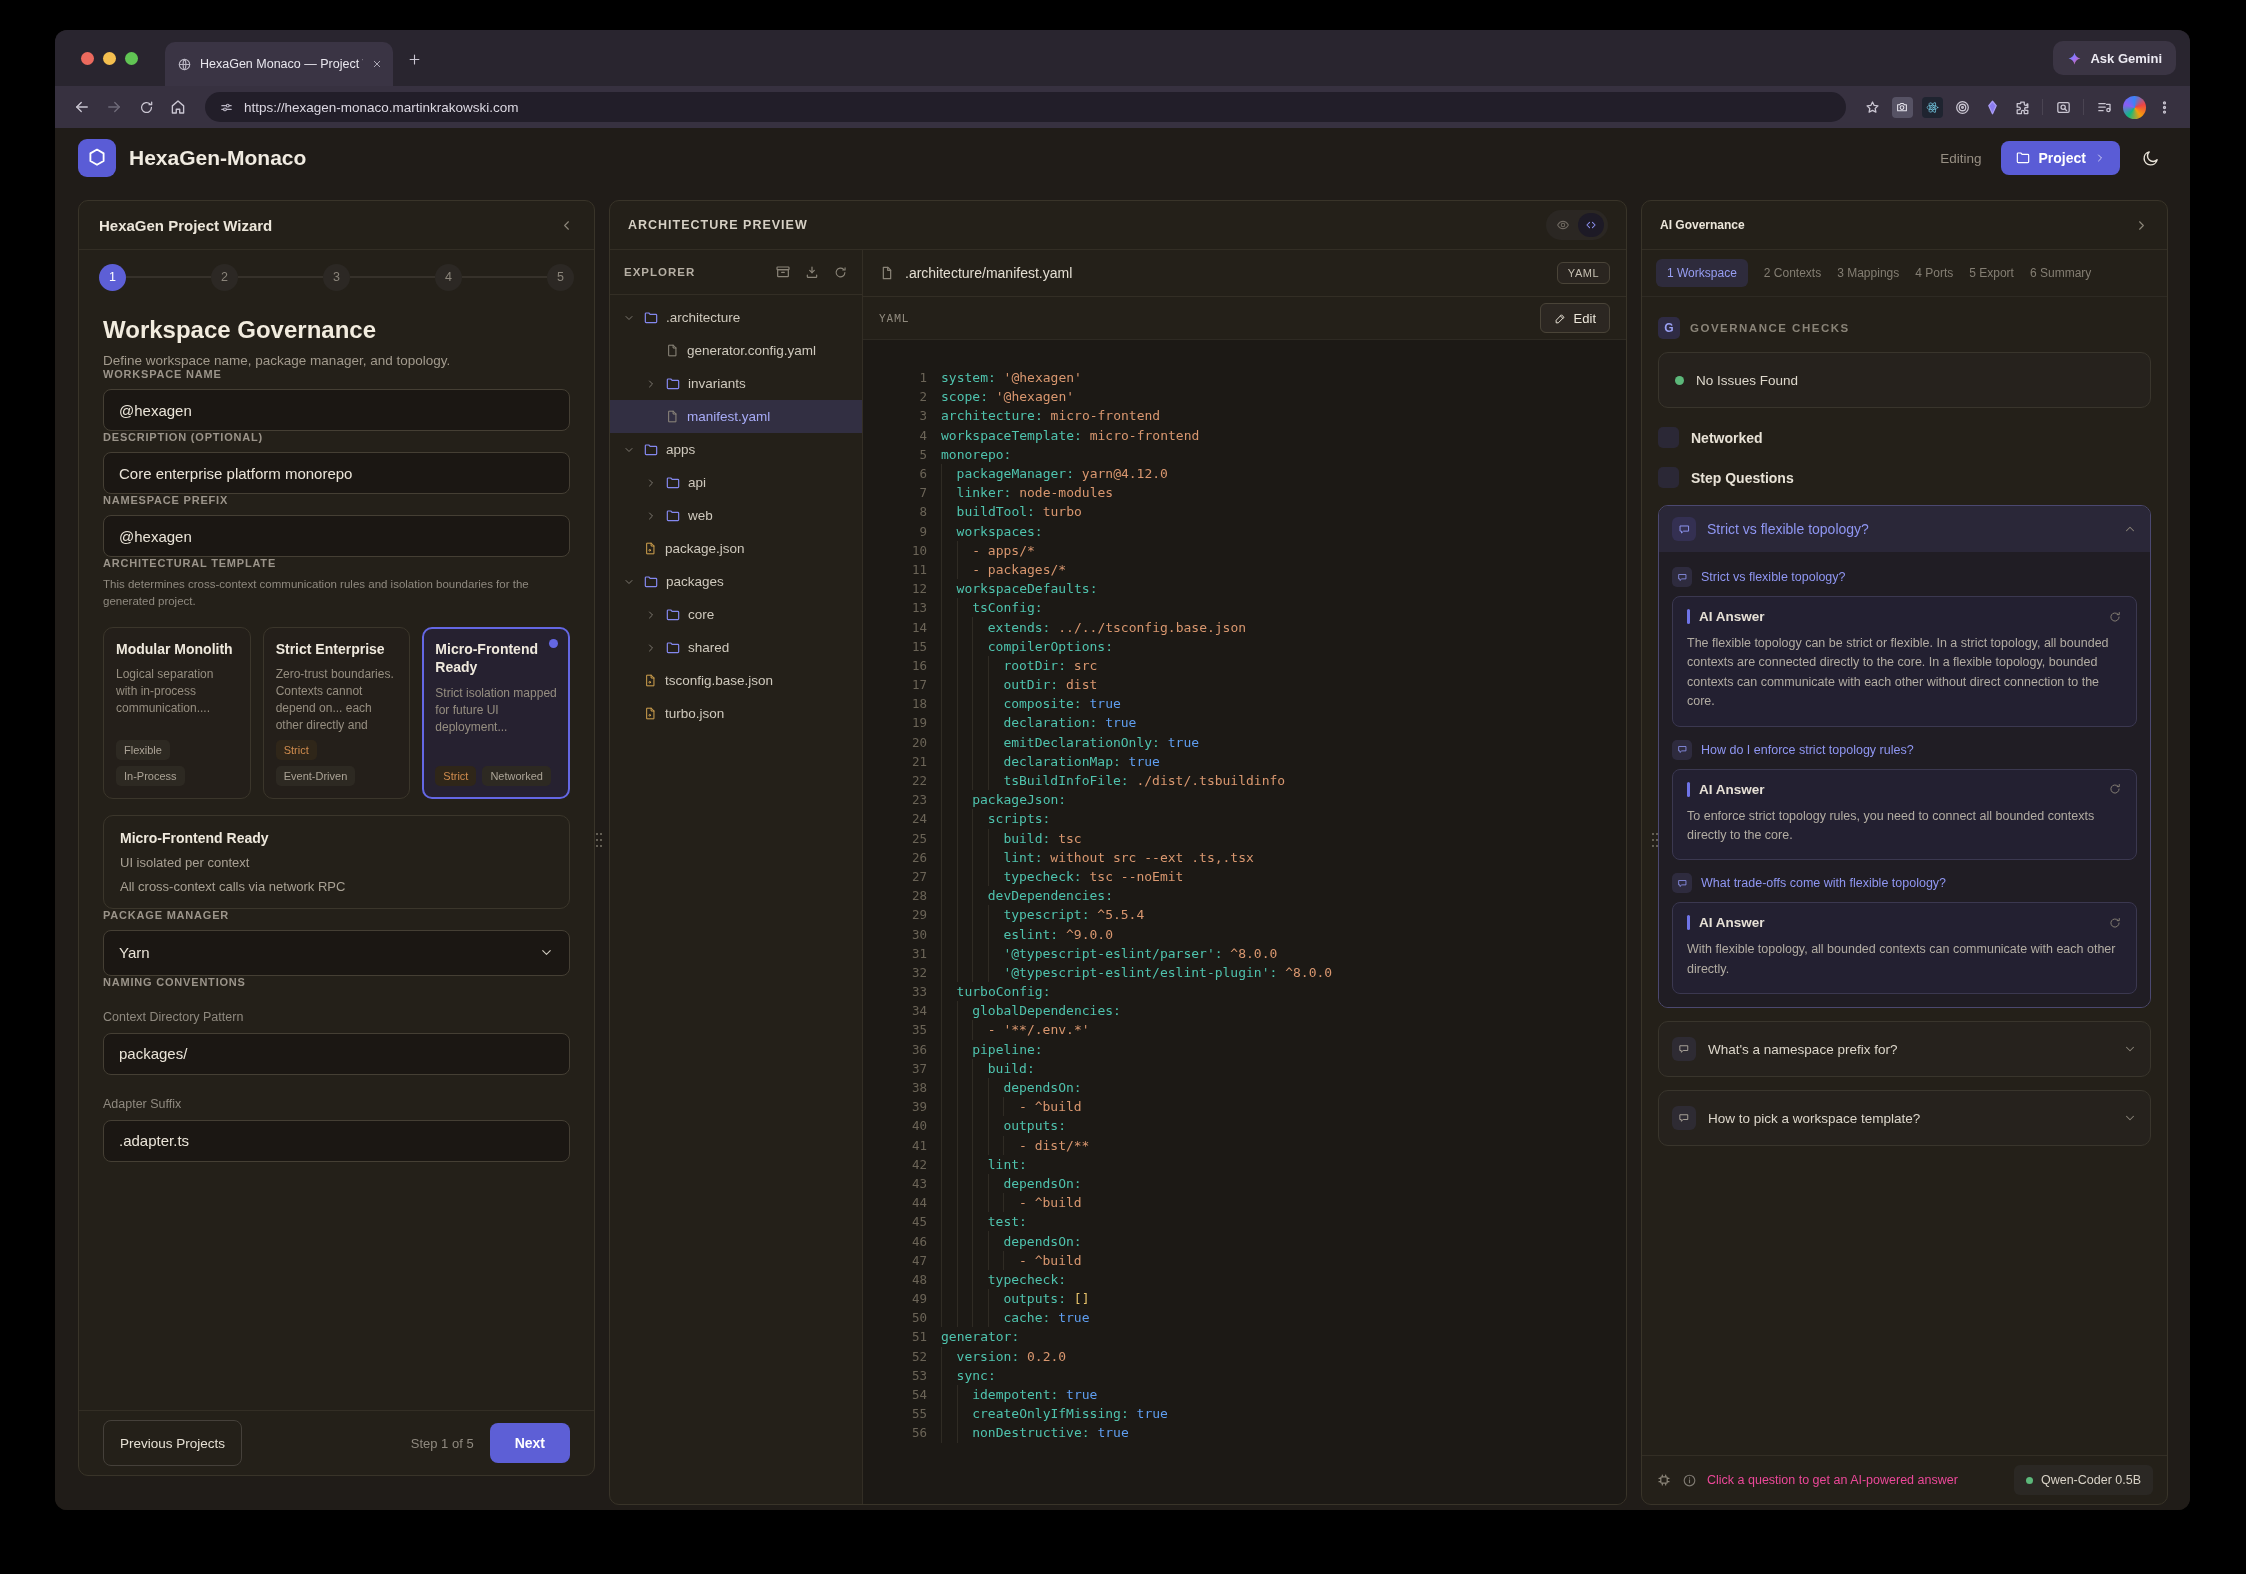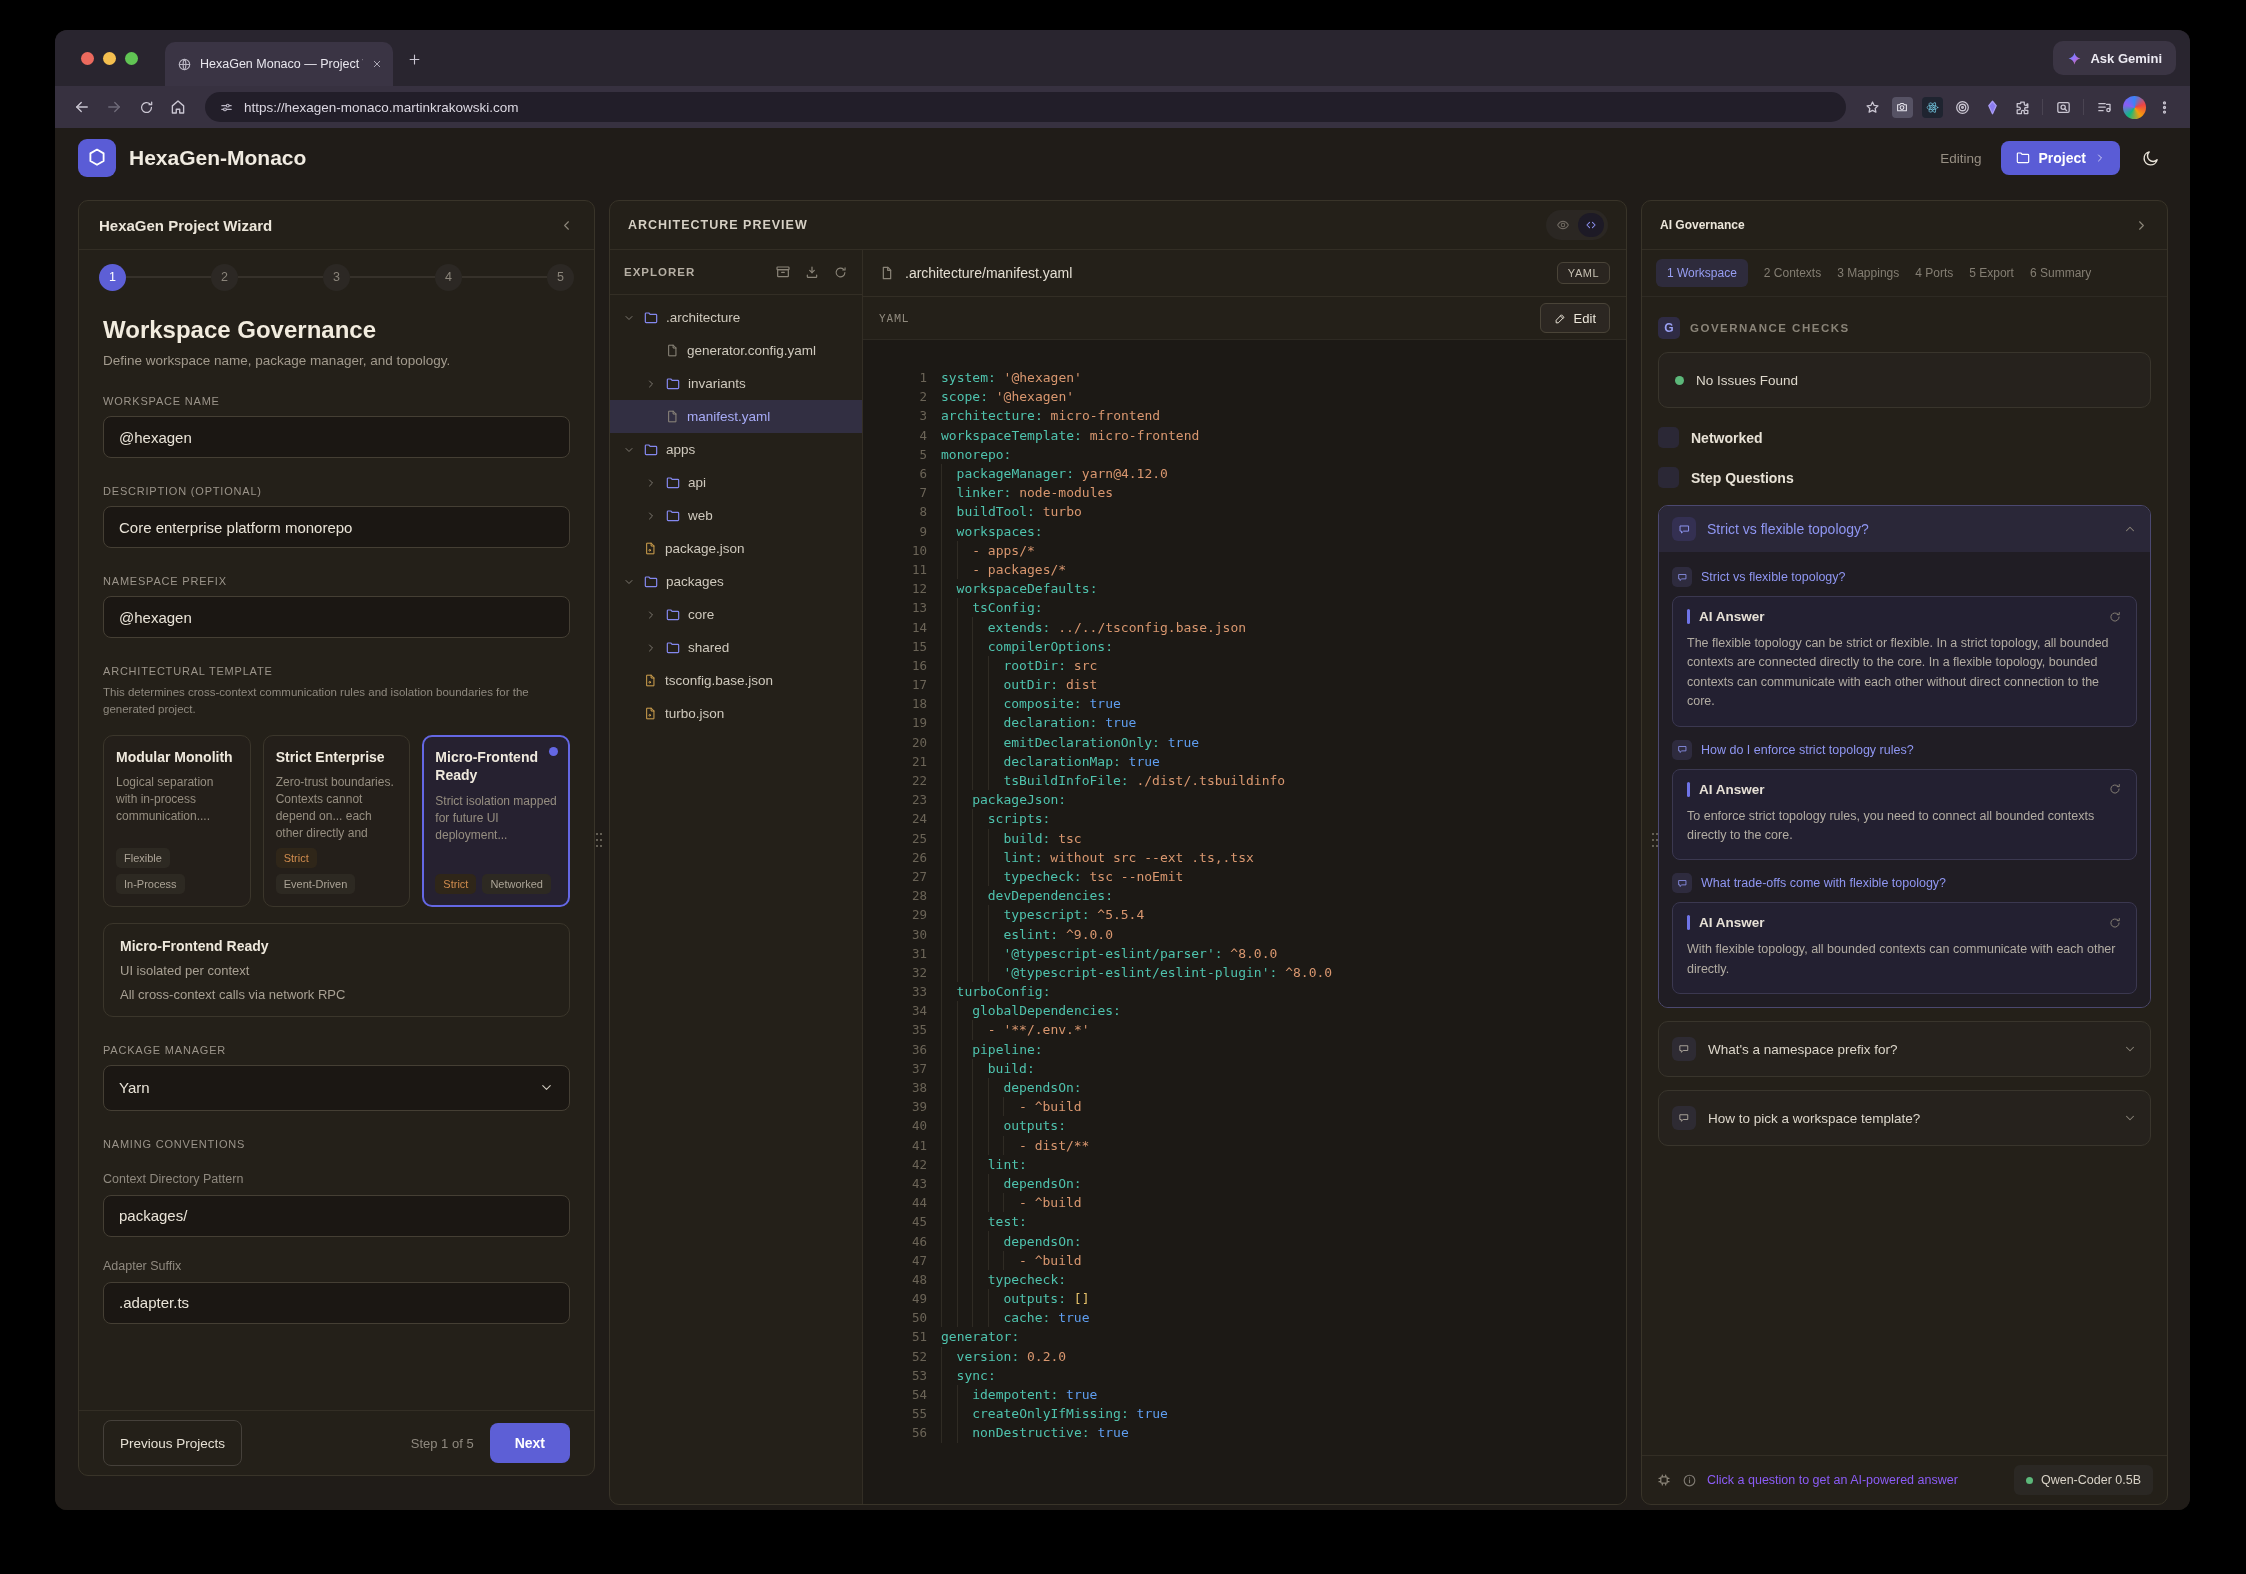--- a/index.html
+++ b/index.html
@@ -54,21 +54,21 @@
            justify-content:space-between;padding:0 20px;flex:none}
   .wz-head .t{font-size:15px;font-weight:700;color:#ece6da}
   .wz-steps{height:54px;display:flex;align-items:center;padding:0 20px;flex:none}
   .step{width:27px;height:27px;border-radius:50%;background:#2c2824;color:#8a847a;font-size:12.5px;
         display:flex;align-items:center;justify-content:center;flex:none}
   .step.active{background:#5d5fd6;color:#fff}
   .connector{flex:1;height:2px;background:#36312a}
   .wz-body{flex:1;padding:0 24px;overflow:hidden;display:flex;flex-direction:column}
   .wz-body h1{font-size:24px;font-weight:700;color:#f2ecdf;margin:12px 0 0}
   .wz-sub{font-size:13.5px;color:#a29a8d;margin:9px 0 0}
-  .lbl{font-size:11px;font-weight:400;letter-spacing:.8px;color:#9b948a;margin-top:27px}
+  .lbl{font-size:11px;font-weight:700;letter-spacing:.8px;color:#9b948a;}
   .sublbl{font-size:12.5px;color:#8f897f;margin-top:22px}
   .tin{height:42px;margin-top:9px;background:#1b1713;border:1px solid #453f34;border-radius:8px;
        padding:0 15px;color:#eae4d8;font-size:15px;font-family:inherit;width:100%;box-sizing:border-box;outline:none}
   .caption{font-size:11.5px;color:#8f897f;line-height:1.5;margin:7px 0 0}
   .cards{display:flex;gap:12px;margin-top:16px;height:172px;flex:none}
   .card{flex:1;border:1px solid #3b362b;border-radius:10px;padding:12px;position:relative;
         display:flex;flex-direction:column;background:#241f1a;overflow:hidden;box-sizing:border-box}
   .card.selected{border:2px solid #6467e4;padding:11px;background:#262130}
   .c-title{font-size:14px;font-weight:700;line-height:1.35;color:#efe9dd}
   .c-desc{font-size:12px;color:#968e80;line-height:1.4;margin-top:8px;flex:1;overflow:hidden}
@@ -165,21 +165,21 @@
   .ahead{display:flex;align-items:center;gap:9px}
   .abar{width:3px;height:15px;border-radius:2px;background:#6f74e8;flex:none}
   .atitle{flex:1;font-size:13.5px;font-weight:700;color:#e6e0d6}
   .atext{font-size:12.5px;color:#b2aca2;line-height:1.55;margin:10px 0 2px}
   .qcard{height:54px;margin-top:13px;border:1px solid #39352c;background:#26221d;border-radius:10px;
          display:flex;align-items:center;gap:12px;padding:0 13px;flex:none}
   .qcard .qicon{background:#2e2b33}
   .qlabel{flex:1;font-size:13.5px;color:#ddd7cb}
   .gv-foot{margin-top:auto;border-top:1px solid #332e25;height:48px;display:flex;align-items:center;
            gap:10px;padding:0 14px;flex:none}
-  .hint{font-size:12.5px;color:#8b5cf6;flex:1}
+  .hint{font-size:12.5px;color:#ec4899;flex:1}
   .modelpill{height:30px;border-radius:6px;background:#2b2824;display:flex;align-items:center;gap:8px;
              padding:0 12px}
   .modeltext{font-size:12.5px;color:#d8d2c6}
   .i{display:inline-flex;align-items:center;justify-content:center;line-height:0}
 </style>
 </head>
 <body>
 
 <div class="window">
 

